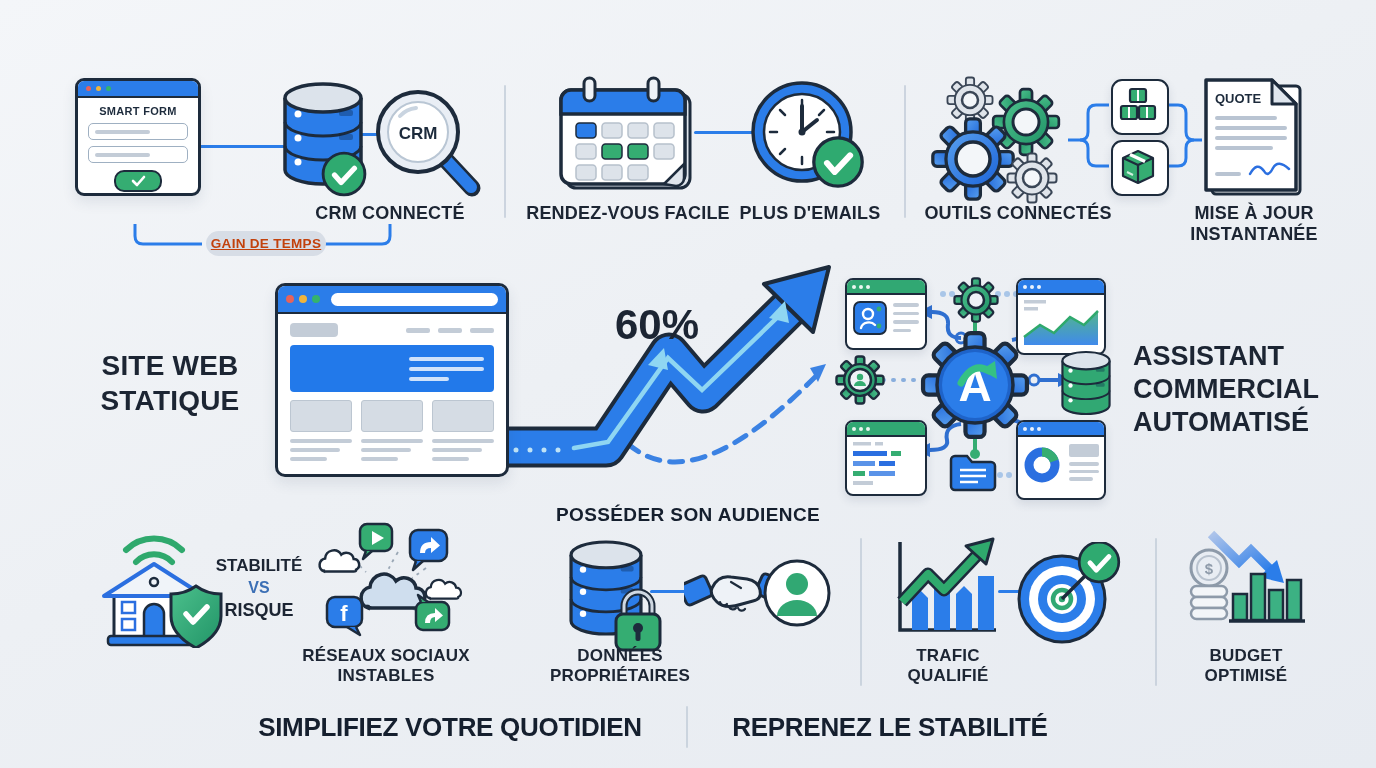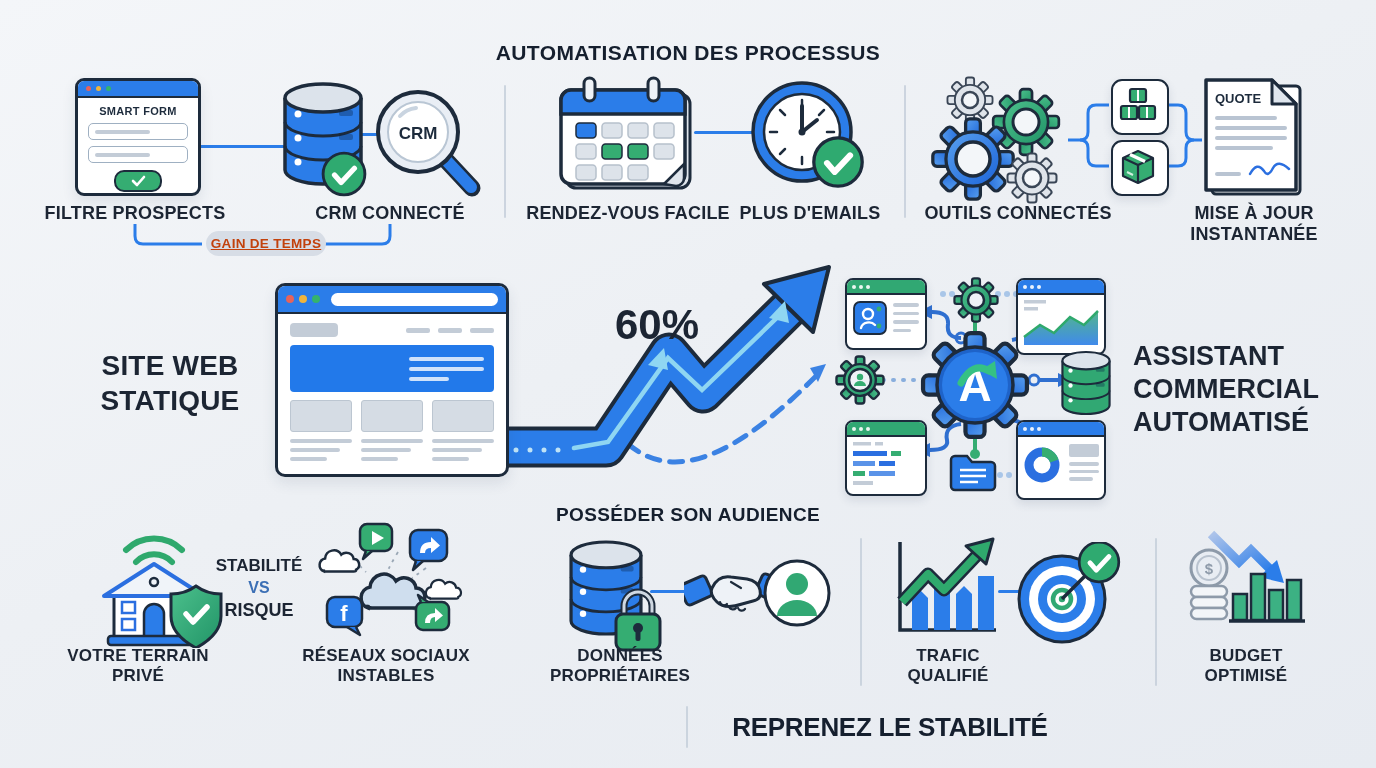--- a/index.html
+++ b/index.html
@@ -80,21 +80,20 @@
     <stop offset="0" stop-color="#aec4ea"></stop>
           <stop offset="1" stop-color="#2b7de9"></stop>
   </linearGradient>
   <linearGradient id="lgArea" x1="0" y1="0" x2="0" y2="1">
     <stop offset="0" stop-color="#3fae7e"></stop>
           <stop offset="1" stop-color="#2b7de9"></stop>
   </linearGradient>
 </defs>
 </svg>
 
-<div class="sec-title" style="left:0;right:0;top:41px;font-size:21px;">AUTOMATISATION DES PROCESSUS</div>
 
 <div class="vdiv" style="left:504px;top:85px;height:133px;"></div>
 <div class="vdiv" style="left:904px;top:85px;height:133px;"></div>
 
 <div class="cline" style="left:194px;top:145px;width:92px;height:3px;"></div>
 <div class="cline" style="left:358px;top:133px;width:40px;height:3px;"></div>
 
 <div class="browser" style="left:75px;top:78px;width:120px;height:112px;border-radius:9px;">
   <div class="bhead" style="height:15px;">
     <span class="dot dR" style="width:5px;height:5px"></span>
@@ -122,21 +121,20 @@
 
 <svg class="abs" style="left:372px;top:86px;" width="115" height="118" viewBox="0 0 115 118">
   <line x1="72" y1="72" x2="100" y2="102" stroke="#1d2b3c" stroke-width="17" stroke-linecap="round"></line>
   <line x1="72" y1="72" x2="99" y2="101" stroke="#2b7de9" stroke-width="12" stroke-linecap="round"></line>
   <circle cx="46" cy="46" r="40" fill="#e9eef5" stroke="#1d2b3c" stroke-width="4"></circle>
   <circle cx="46" cy="46" r="30" fill="#fff" stroke="#b9c6d4" stroke-width="2"></circle>
   <path d="M28,30 a25,25 0 0 1 16,-8" fill="none" stroke="#c9d4e0" stroke-width="4" stroke-linecap="round"></path>
   <text x="46" y="53" text-anchor="middle" font-size="17" font-weight="bold" fill="#1d2b3c">CRM</text>
 </svg>
 
-<div class="lbl" style="left:30px;top:203px;width:210px;">FILTRE PROSPECTS</div>
 <div class="lbl" style="left:300px;top:203px;width:180px;">CRM CONNECTÉ</div>
 
 <svg class="abs" style="left:128px;top:224px;" width="268" height="32" viewBox="0 0 268 32">
   <path d="M7,0 V12 Q7,20 15,20 H74" fill="none" stroke="#2b7de9" stroke-width="3"></path>
   <path d="M262,0 V12 Q262,20 254,20 H196" fill="none" stroke="#2b7de9" stroke-width="3"></path>
 </svg>
 <div class="pill" style="left:206px;top:231px;width:120px;height:25px;">GAIN DE TEMPS</div>
 
 <div class="cline" style="left:694px;top:131px;width:64px;height:3px;"></div>
 
@@ -514,21 +512,20 @@
     <path d="M12,15 l4,8 l-13,-8" fill="#2b7de9" stroke="#1d2b3c" stroke-width="2.5" stroke-linejoin="round"></path>
     <text x="0" y="9" text-anchor="middle" font-size="22" font-weight="bold" fill="#fff">f</text>
   </g>
   <g transform="translate(126,100)">
     <rect x="-16" y="-14" width="33" height="28" rx="7" fill="#35ad72" stroke="#1d2b3c" stroke-width="2.5"></rect>
     <path d="M-11,-14 l-3,-7 l10,7" fill="#35ad72" stroke="#1d2b3c" stroke-width="2.5" stroke-linejoin="round"></path>
     <path d="M-7,7 Q-7,-3 3,-3 L3,-8 L11,-0.5 L3,6 L3,1 Q-2,1 -2,7 Z" fill="#fff"></path>
   </g>
 </svg>
 
-<div class="lbl lbl-sm" style="left:52px;top:646px;width:172px;">VOTRE TERRAIN PRIVÉ</div>
 <div class="lbl lbl-sm" style="left:292px;top:646px;width:188px;">RÉSEAUX SOCIAUX INSTABLES</div>
 
 <div class="cline" style="left:650px;top:590px;width:140px;height:3px;"></div>
 
 <svg class="abs" style="left:556px;top:538px;color:#2b7de9" width="116" height="116" viewBox="0 0 116 116">
   <use href="#db" transform="translate(50,4) scale(.92)"></use>
   <g transform="translate(82,80)">
     <path d="M-14,-4 v-8 a14,14 0 0 1 28,0 v8" fill="none" stroke="#1d2b3c" stroke-width="7"></path>
     <path d="M-14,-4 v-8 a14,14 0 0 1 28,0 v8" fill="none" stroke="#cfd8e2" stroke-width="3"></path>
     <rect x="-22" y="-4" width="44" height="36" rx="7" fill="#35ad72" stroke="#1d2b3c" stroke-width="3"></rect>
@@ -608,16 +605,17 @@
     <rect x="50" y="66" width="14" height="26"></rect>
     <rect x="68" y="46" width="14" height="46"></rect>
     <rect x="86" y="62" width="14" height="30"></rect>
     <rect x="104" y="52" width="14" height="40"></rect>
   </g>
   <line x1="46" y1="93" x2="122" y2="93" stroke="#1d2b3c" stroke-width="3.5"></line>
 </svg>
 
 <div class="lbl lbl-sm" style="left:1186px;top:646px;width:120px;">BUDGET OPTIMISÉ</div>
 
+<div class="sec-title" style="left:235px;top:712px;width:430px;font-size:26px;letter-spacing:-.3px;">SIMPLIFIEZ VOTRE QUOTIDIEN</div>
 <div class="vdiv" style="left:686px;top:706px;height:42px;"></div>
 <div class="sec-title" style="left:700px;top:712px;width:380px;font-size:26px;letter-spacing:-.3px;">REPRENEZ LE STABILITÉ</div>
 
 </div>
 
 </body></html>

